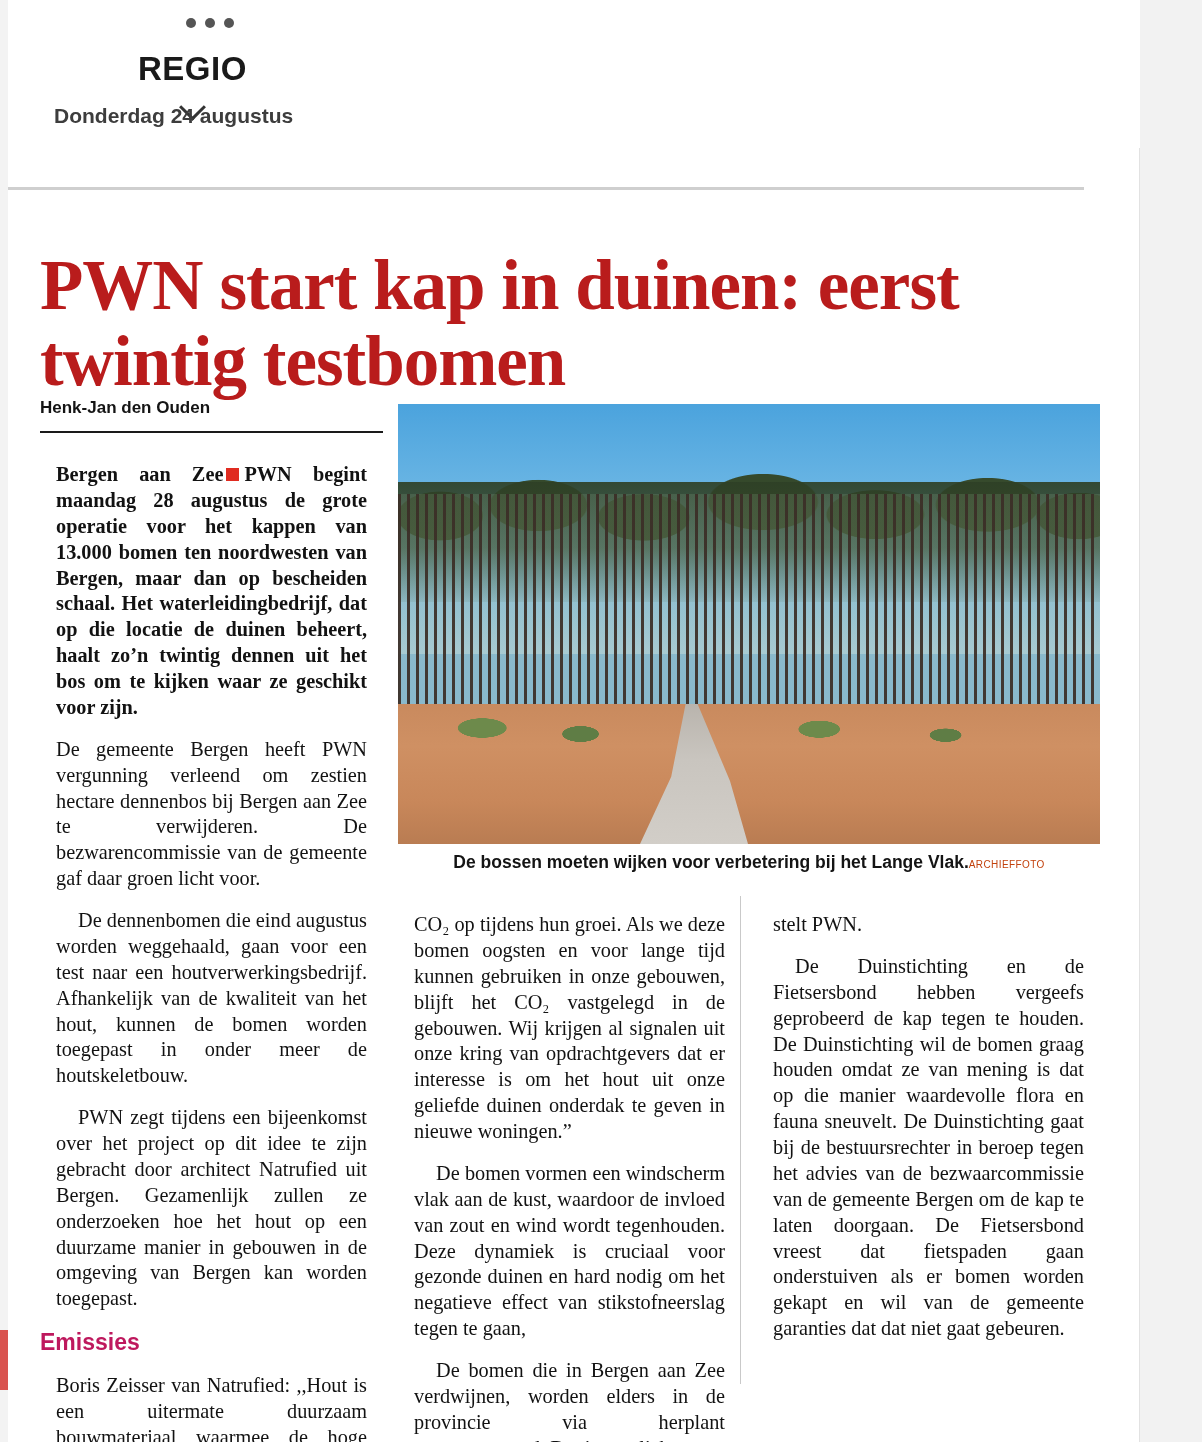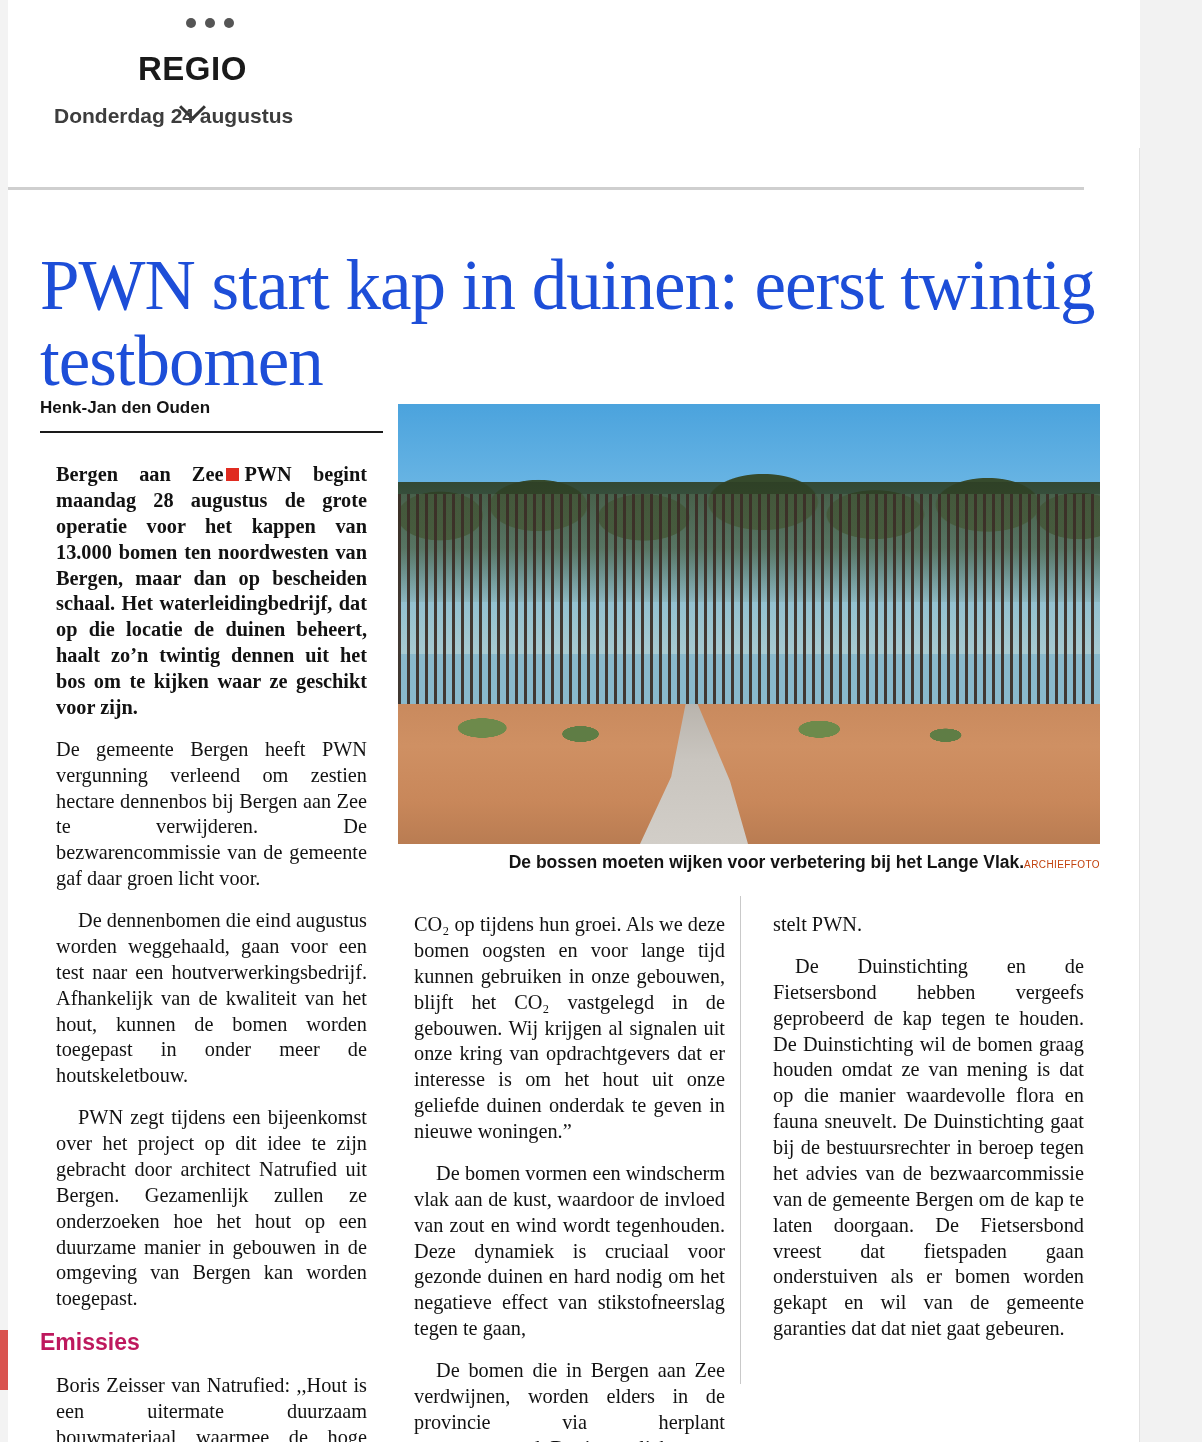--- a/index.html
+++ b/index.html
@@ -121,25 +121,25 @@
     background: #cfcfcf;
   }
 
   
   .headline {
     position: absolute;
     left: 40px;
     top: 200px;
     width: 1060px;
     font-family: "Liberation Serif", serif;
-    font-weight: normal;
+    font-weight: bold;
     font-size: 71px;
     line-height: 1.07;
     letter-spacing: -1px;
-    color: #1d4ed8;
+    color: #b91c1c;
   }
 
   
   .byline-wrap {
     position: absolute;
     left: 40px;
     top: 398px;
     width: 343px;
   }
   .byline {
@@ -211,21 +211,21 @@
     height: 140px;
     background: linear-gradient(180deg,#b9b4ad 0%, #c9c5bf 40%, #d2cec8 100%);
     clip-path: polygon(48% 0%, 58% 0%, 85% 55%, 100% 100%, 10% 100%, 36% 52%);
   }
   .photo-caption {
     position: absolute;
     left: 398px;
     top: 852px;
     width: 702px;
     display: flex;
-    justify-content: flex-end;
+    justify-content: center;
     align-items: baseline;
   }
   .caption-text {
     font-family: "Liberation Sans", sans-serif;
     font-weight: bold;
     font-size: 17.5px;
     color: #141414;
   }
   .caption-credit {
     font-family: "Liberation Sans", sans-serif;

